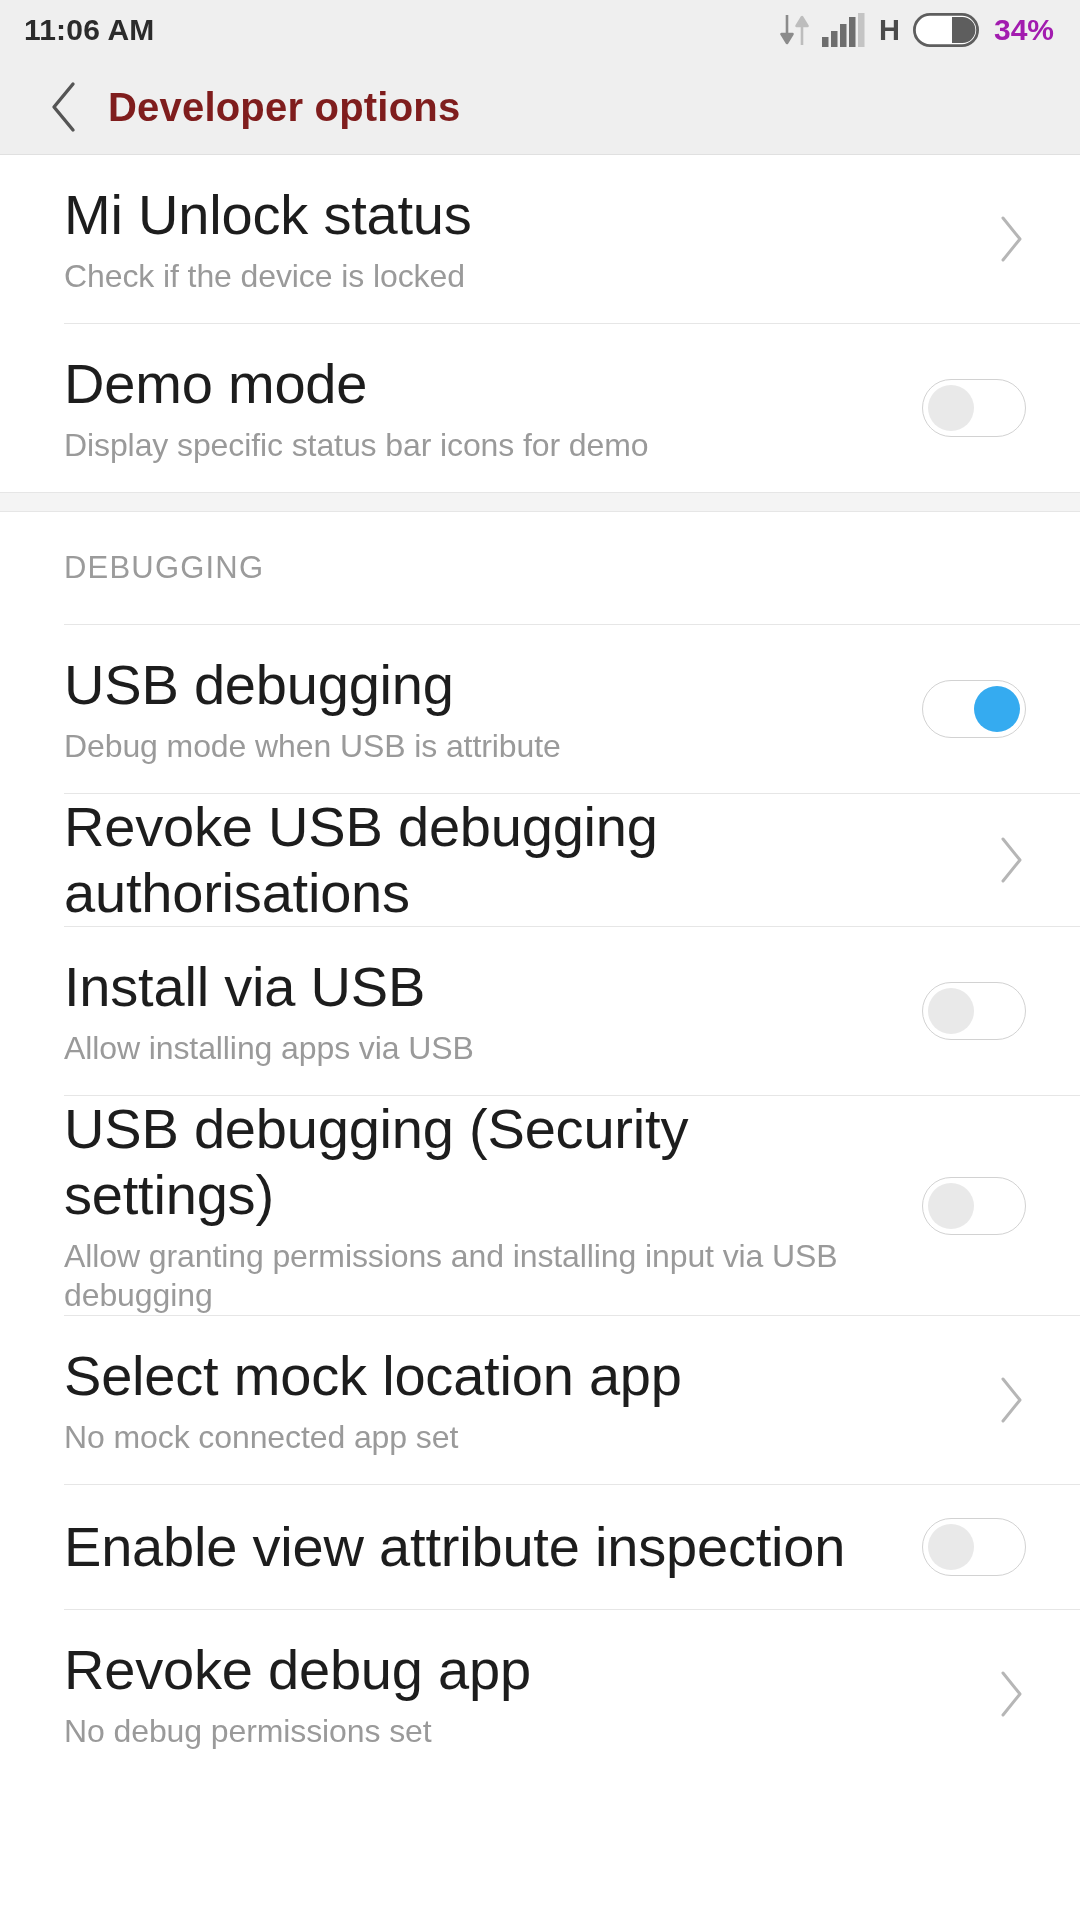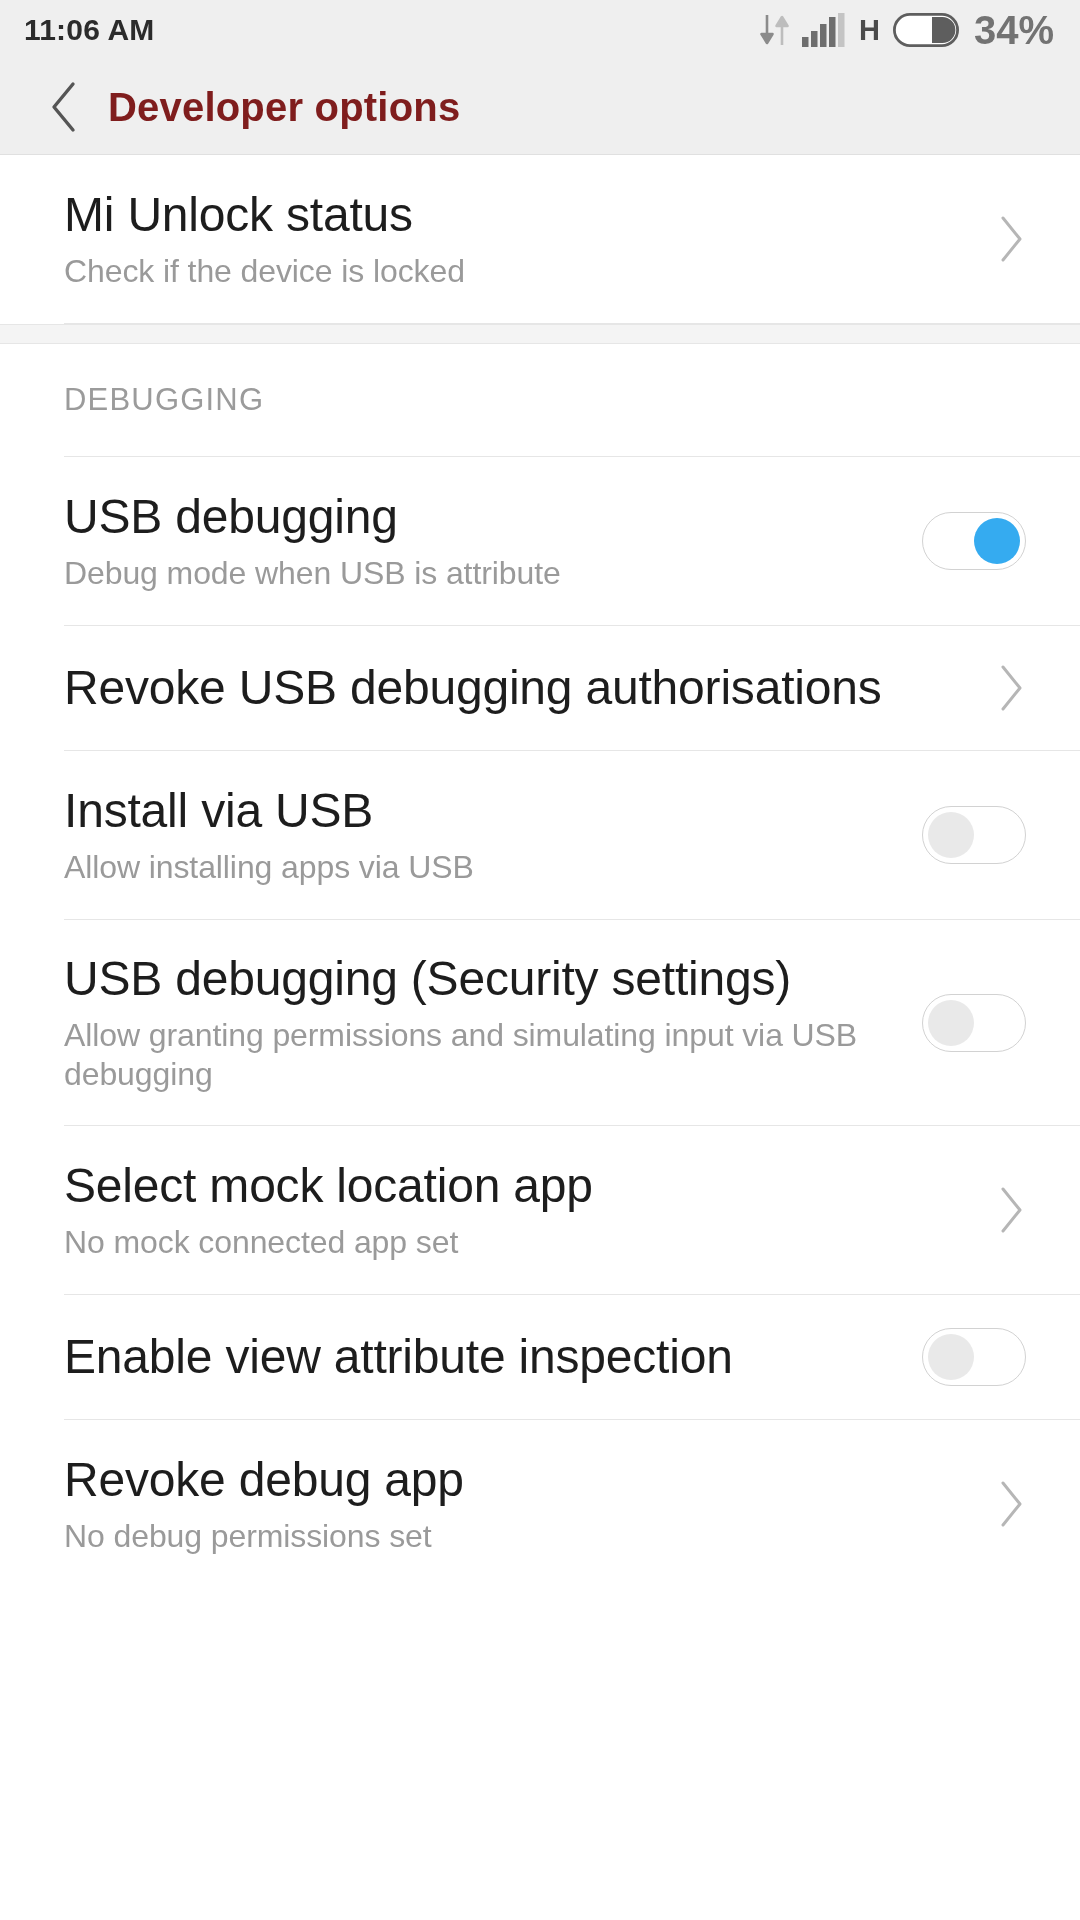--- a/index.html
+++ b/index.html
@@ -43,23 +43,23 @@
   }
   .sb-icon { display: block; }
   .sb-net {
     font-size: 29px;
     font-weight: bold;
     color: #4a4a4a;
     line-height: 1;
     margin: 0 1px;
   }
   .sb-batt-pct {
-    font-size: 40px;
+    font-size: 30px;
     font-weight: bold;
-    color: #737373;
+    color: #a21caf;
     margin-left: 3px;
   }
 
   
   .header {
     height: 95px;
     background: #efefef;
     display: flex;
     align-items: center;
     padding-left: 36px;
@@ -92,21 +92,21 @@
     background: #ffffff;
     padding: 0 46px 0 64px;
     min-height: 128px;
   }
   .row-texts {
     flex: 1 1 auto;
     min-width: 0;
     padding-right: 24px;
   }
   .row-title {
-    font-size: 48px;
+    font-size: 56px;
     color: #1d1d1d;
     line-height: 1.18;
     letter-spacing: -0.2px;
   }
   .row-sub {
     font-size: 32px;
     color: #9a9a9a;
     line-height: 1.22;
     margin-top: 9px;
     letter-spacing: -0.1px;
@@ -230,20 +230,29 @@
           <div class="row-title">Mi Unlock status</div>
           <div class="row-sub">Check if the device is locked</div>
         </div>
         <div class="chevron">
           <svg width="28" height="48" viewBox="0 0 28 48">
             <path d="M5 3 L22 24 L5 45" fill="none" stroke="#b6b6b6" stroke-width="3" stroke-linecap="round" stroke-linejoin="round"></path>
           </svg>
         </div>
       </div>
       <div class="divider"></div>
+      <div class="row two-line">
+        <div class="row-texts">
+          <div class="row-title">Demo mode</div>
+          <div class="row-sub">Display specific status bar icons for demo</div>
+        </div>
+        <div class="toggle off">
+          <div class="knob" style="background: rgb(233, 233, 233);"></div>
+        </div>
+      </div>
       <div class="section-gap"></div>
       <div class="section-header">
         <div class="section-header-text">DEBUGGING</div>
       </div>
       <div class="divider"></div>
       <div class="row two-line">
         <div class="row-texts">
           <div class="row-title">USB debugging</div>
           <div class="row-sub">Debug mode when USB is attribute</div>
         </div>
@@ -269,21 +278,21 @@
           <div class="row-sub">Allow installing apps via USB</div>
         </div>
         <div class="toggle off">
           <div class="knob" style="background: rgb(233, 233, 233);"></div>
         </div>
       </div>
       <div class="divider"></div>
       <div class="row three-line">
         <div class="row-texts">
           <div class="row-title">USB debugging (Security settings)</div>
-          <div class="row-sub">Allow granting permissions and simulating input via USB debugging</div>
+          <div class="row-sub">Allow granting permissions and installing input via USB debugging</div>
         </div>
         <div class="toggle off">
           <div class="knob" style="background: rgb(233, 233, 233);"></div>
         </div>
       </div>
       <div class="divider"></div>
       <div class="row two-line">
         <div class="row-texts">
           <div class="row-title">Select mock location app</div>
           <div class="row-sub">No mock connected app set</div>

